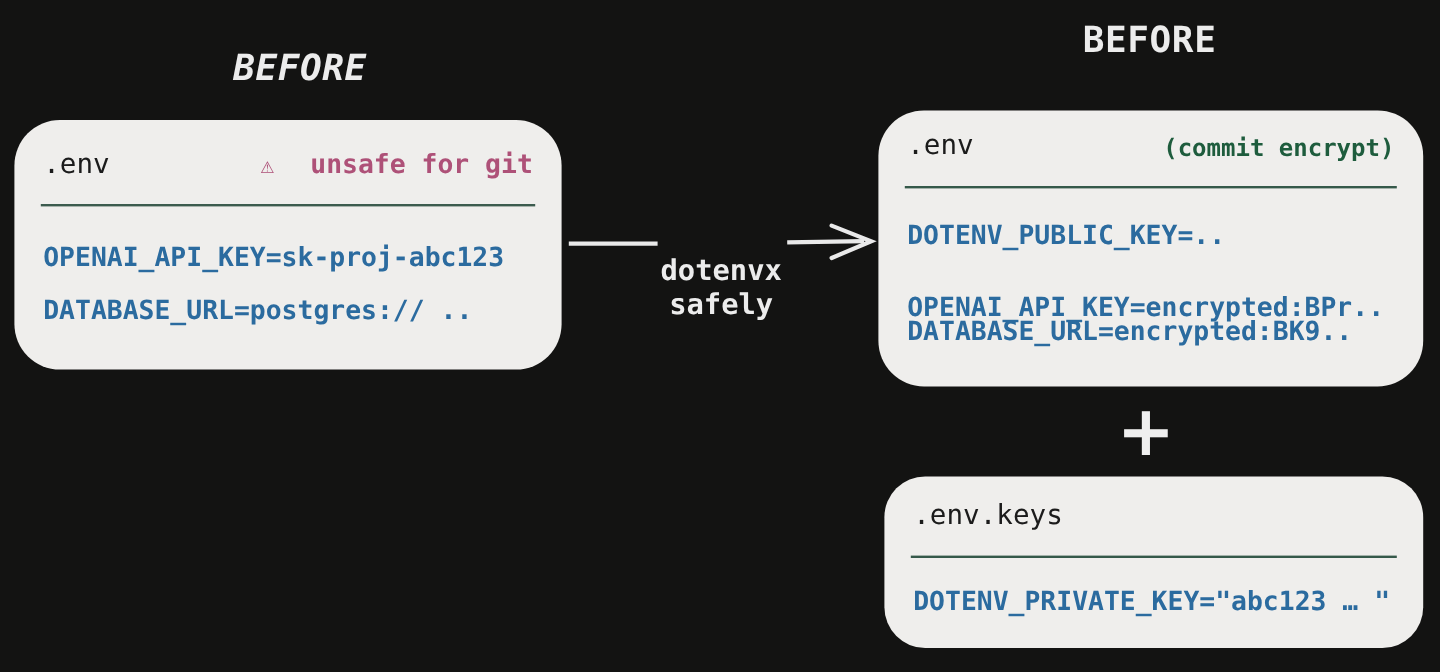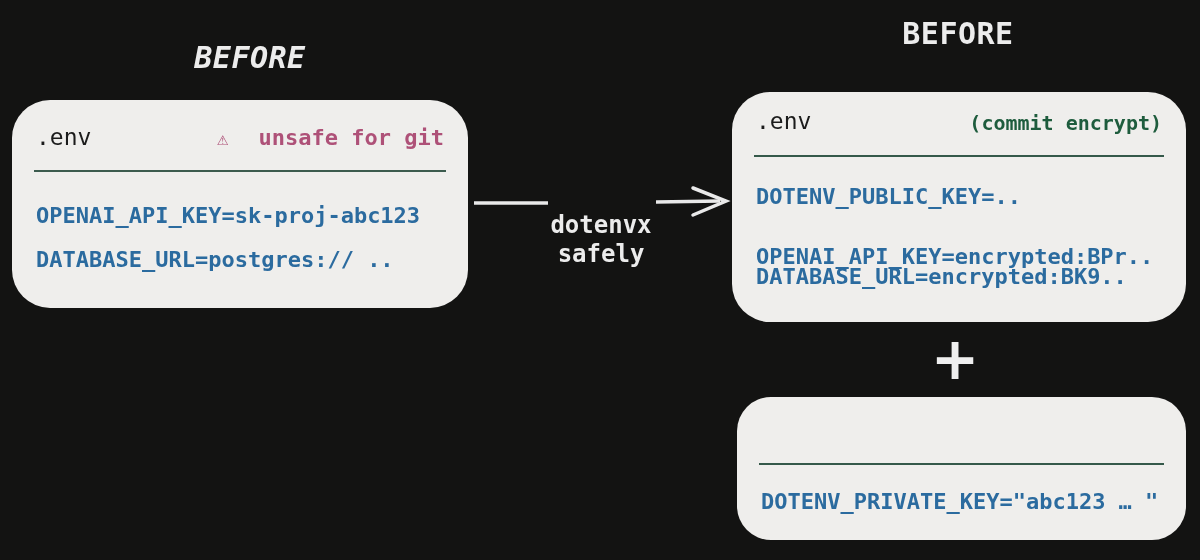--- a/index.html
+++ b/index.html
@@ -163,17 +163,18 @@
     </div>
     <div class="divider"></div>
     <div class="code-line line-0">DOTENV_PUBLIC_KEY=..</div>
     <div class="code-line line-1">OPENAI_API_KEY=encrypted:BPr..</div>
     <div class="code-line line-2">DATABASE_URL=encrypted:BK9..</div>
   </div>
 
   <div id="plus-sign">+</div>
 
   <div id="card-keys" class="card">
+    <div class="card-title">.env.keys</div>
     <div class="divider"></div>
     <div class="code-line line-0">DOTENV_PRIVATE_KEY="abc123 … "</div>
   </div>
 
 </div>
 
 </body></html>

